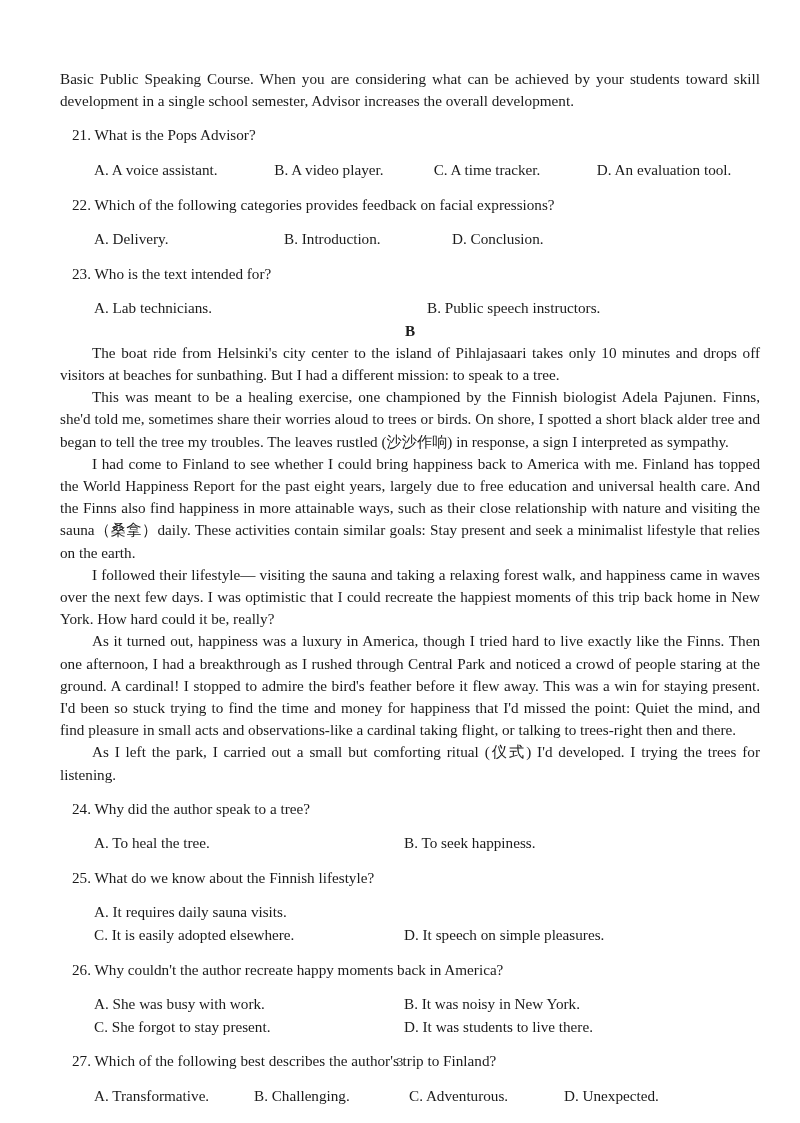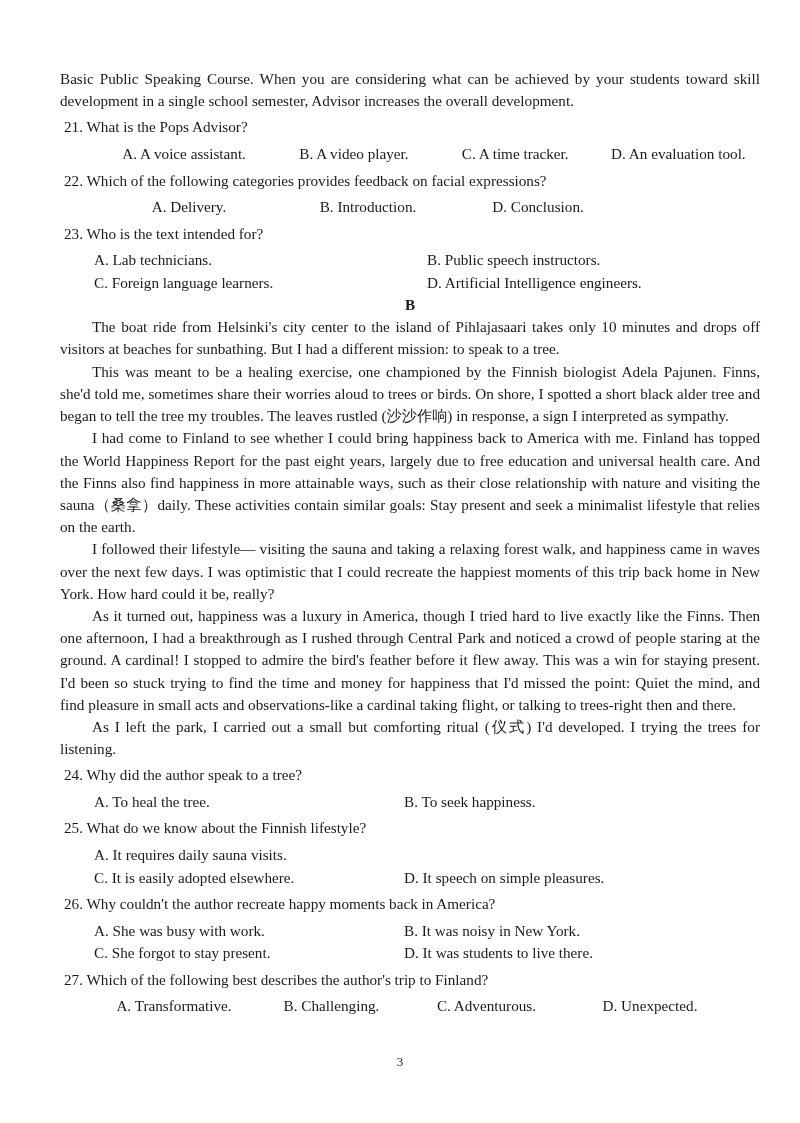--- a/index.html
+++ b/index.html
@@ -8,23 +8,23 @@
     background: #ffffff;
     color: #1a1a1a;
     font-family: "Liberation Serif", "DejaVu Serif", serif;
     font-size: 15.2px;
     position: relative;
     overflow: hidden;
   }
   .page { position: absolute; left: 60px; top: 68px; width: 700px; }
   .para { text-align: justify; line-height: 22.2px; text-indent: 32px; margin: 0; }
   .para.noindent { text-indent: 0; }
-  .q { line-height: 22.5px; margin: 4px; }
+  .q { line-height: 22.5px; margin: 12px; }
   .opts { display: flex; line-height: 22.6px; padding-left: 34px; }
-  .opts.four .o { width: 172px; text-align: center; }
+  .opts.four .o { width: 172px; }
   .opts.four .o:nth-child(1) { width: 190px; }
   .opts.four .o:nth-child(2) { width: 168px; }
   .opts.two .o { width: 346px; }
   .opts.q24 .o:first-child { width: 310px; }
   .opts.q27 .o:nth-child(1) { width: 160px; }
   .opts.q27 .o:nth-child(2) { width: 155px; }
   .opts.q27 .o:nth-child(3) { width: 155px; }
   .section-title { text-align: center; font-weight: bold; line-height: 22px; margin: 0; }
   .page-number { position: absolute; top: 1054px; left: 0; width: 800px; text-align: center; font-size: 13px; }
 </style>
@@ -52,24 +52,20 @@
       <span class="o">B. Introduction.</span>
       <span class="o">D. Conclusion.</span>
     </div>
   </div>
 
   <div>
     <p class="q"><span>23.</span> <span>Who is the text intended for?</span></p>
     <div class="opts two">
       <span class="o">A. Lab technicians.</span>
       <span class="o">B. Public speech instructors.</span>
-    </div>
-    <div class="opts two">
-      <span class="o">C. Foreign language learners.</span>
-      <span class="o">D. Artificial Intelligence engineers.</span>
     </div>
   </div>
 
   <p class="section-title">B</p>
 
   <div>
     <p class="para">The boat ride from Helsinki's city center to the island of Pihlajasaari takes only 10 minutes and drops off visitors at beaches for sunbathing. But I had a different mission: to speak to a tree.</p>
     <p class="para">This was meant to be a healing exercise, one championed by the Finnish biologist Adela Pajunen. Finns, she'd told me, sometimes share their worries aloud to trees or birds. On shore, I spotted a short black alder tree and began to tell the tree my troubles. The leaves rustled (沙沙作响) in response, a sign I interpreted as sympathy.</p>
     <p class="para">I had come to Finland to see whether I could bring happiness back to America with me. Finland has topped the World Happiness Report for the past eight years, largely due to free education and universal health care. And the Finns also find happiness in more attainable ways, such as their close relationship with nature and visiting the sauna（桑拿）daily. These activities contain similar goals: Stay present and seek a minimalist lifestyle that relies on the earth.</p>
     <p class="para">I followed their lifestyle— visiting the sauna and taking a relaxing forest walk, and happiness came in waves over the next few days. I was optimistic that I could recreate the happiest moments of this trip back home in New York. How hard could it be, really?</p>

